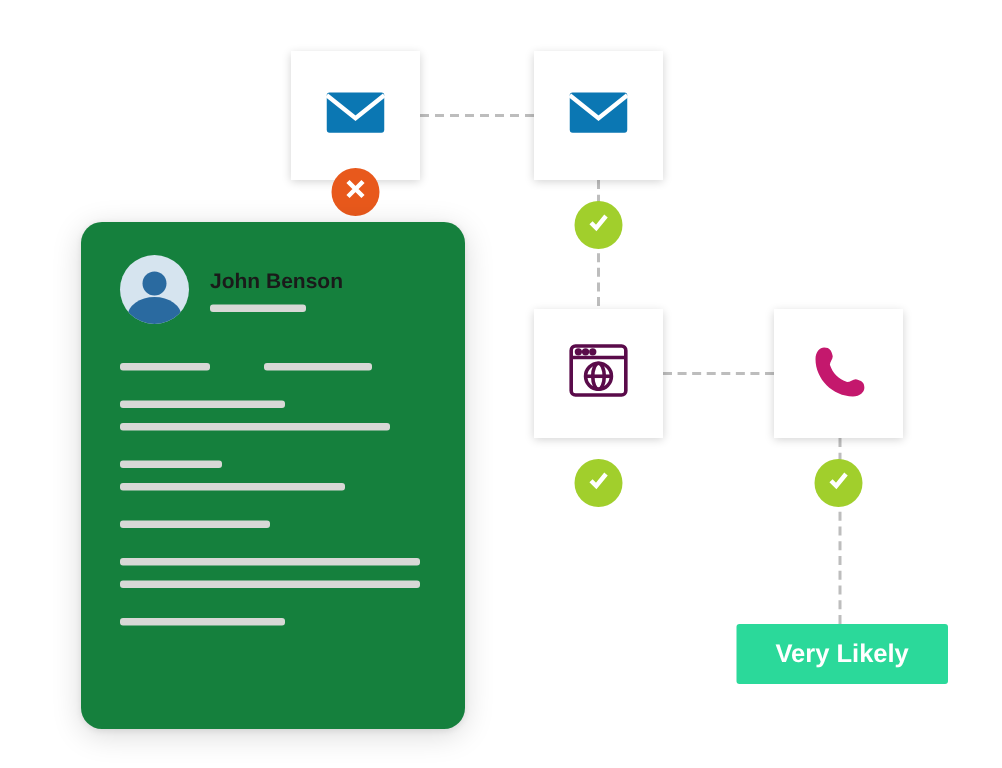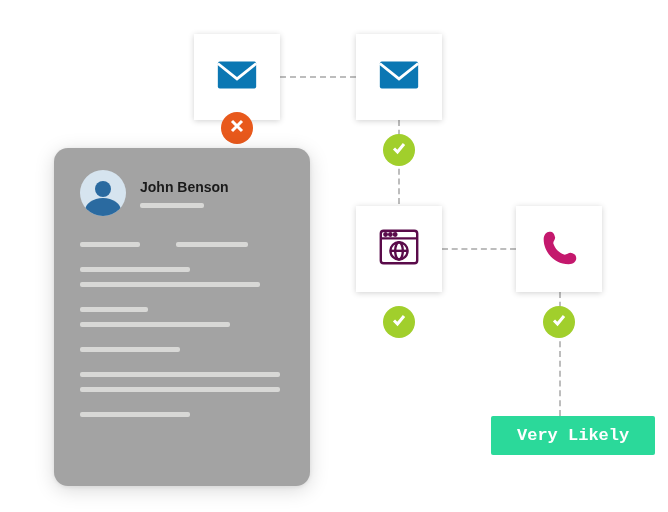--- a/index.html
+++ b/index.html
@@ -13,21 +13,21 @@
   }
   .stage { position: relative; width: 668px; height: 512px; }
 
   
   .doc {
     position: absolute;
     left: 54px;
     top: 148px;
     width: 256px;
     height: 338px;
-    background: #a3a3a3;
+    background: #15803d;
     border-radius: 14px;
     box-shadow: 0 4px 20px rgba(0,0,0,0.15), 0 1px 4px rgba(0,0,0,0.08);
     padding: 22px 26px;
   }
   .doc-head { display: flex; align-items: center; gap: 14px; margin-bottom: 26px; }
   .avatar {
     width: 46px; height: 46px; border-radius: 50%;
     background: #d6e4ef; position: relative; overflow: hidden;
     flex: 0 0 auto;
   }
@@ -159,21 +159,21 @@
     </span>
   </div>
   <div class="badge ok" style="left:543px; top:306px;">
     <span>
       <svg viewBox="0 0 16 16">
           <polyline points="3,8.5 6.5,12 13,4"></polyline>
         </svg>
     </span>
   </div>
 
-  <div class="pill" style="left:491px; top:416px;font-family:Liberation Mono, monospace;">
+  <div class="pill" style="left:491px; top:416px;">
     <span>Very Likely</span>
   </div>
 
   <div class="doc">
     <div class="doc-head">
       <div class="avatar"></div>
       <div class="name-block">
         <div class="name">John Benson</div>
         <div class="name-sub"></div>
       </div>

